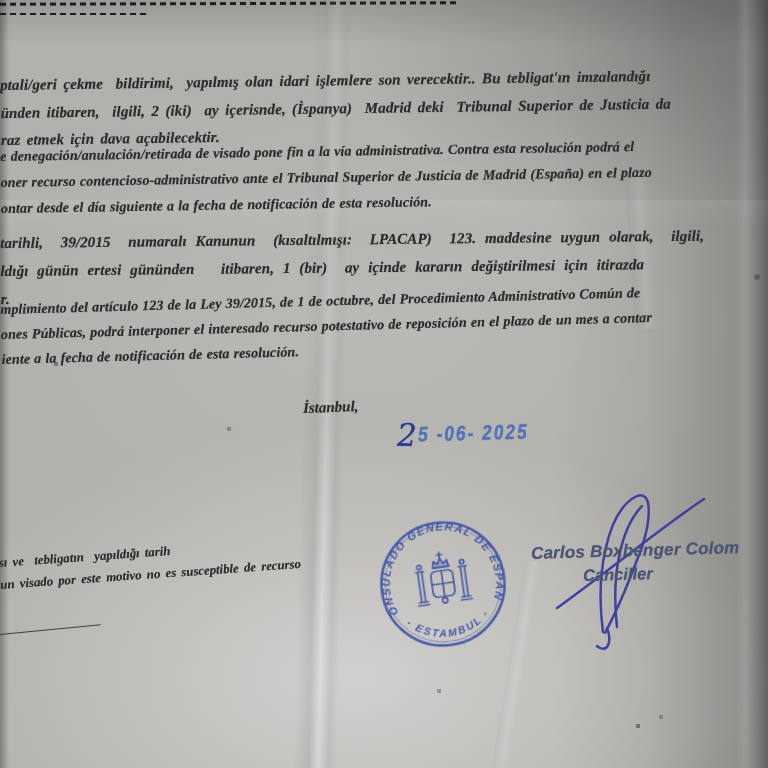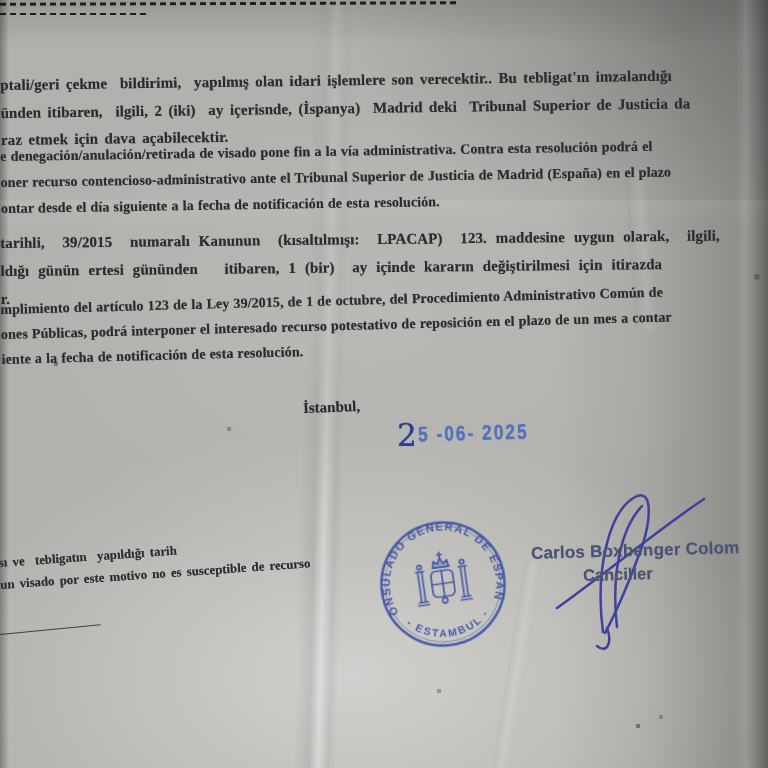--- a/index.html
+++ b/index.html
@@ -8,20 +8,21 @@
     background:
       radial-gradient(90% 55% at 46% 88%, rgba(255,255,255,0.40), rgba(255,255,255,0) 60%),
       radial-gradient(70% 45% at 48% 42%, rgba(255,255,255,0.10), rgba(255,255,255,0) 70%),
       linear-gradient(to right, rgba(18,18,16,0.35) 0px, rgba(18,18,16,0) 9px),
       linear-gradient(to left, rgba(25,25,23,0.30), rgba(25,25,23,0.10) 4%, rgba(25,25,23,0) 16%),
       linear-gradient(to bottom, rgba(25,25,23,0.16), rgba(25,25,23,0) 6%),
       radial-gradient(60% 40% at 88% 4%, rgba(18,18,20,0.22), rgba(0,0,0,0) 70%),
       linear-gradient(to right, rgba(0,0,0,0) 72%, rgba(35,35,33,0.14) 95%),
       var(--paper,#b2b1ad);
     font-family:"Liberation Serif",serif;
+    font-style:italic;
   }
   .line{white-space:pre;}
   .para{position:absolute;left:0;transform-origin:0 0;color:var(--ink,#2c2c30);
         text-shadow:0 0 0.7px rgba(40,40,45,0.55);}
   .tr{font-weight:700;font-size:15px;line-height:27.5px;letter-spacing:0.1px;}
   .es{font-weight:700;font-size:14px;line-height:26px;letter-spacing:0.1px;}
   .ws2{word-spacing:2.5px;} .ws5{word-spacing:5px;} .ws05{word-spacing:0.5px;}
   .place{position:absolute;left:303px;top:399px;font-weight:700;font-size:15px;
          color:var(--ink,#2c2c30);transform:rotate(-2deg);text-shadow:0 0 0.7px rgba(40,40,45,0.5);}
   .datebox{position:absolute;left:397px;top:418px;transform:rotate(-1.5deg);display:flex;align-items:flex-start;}

